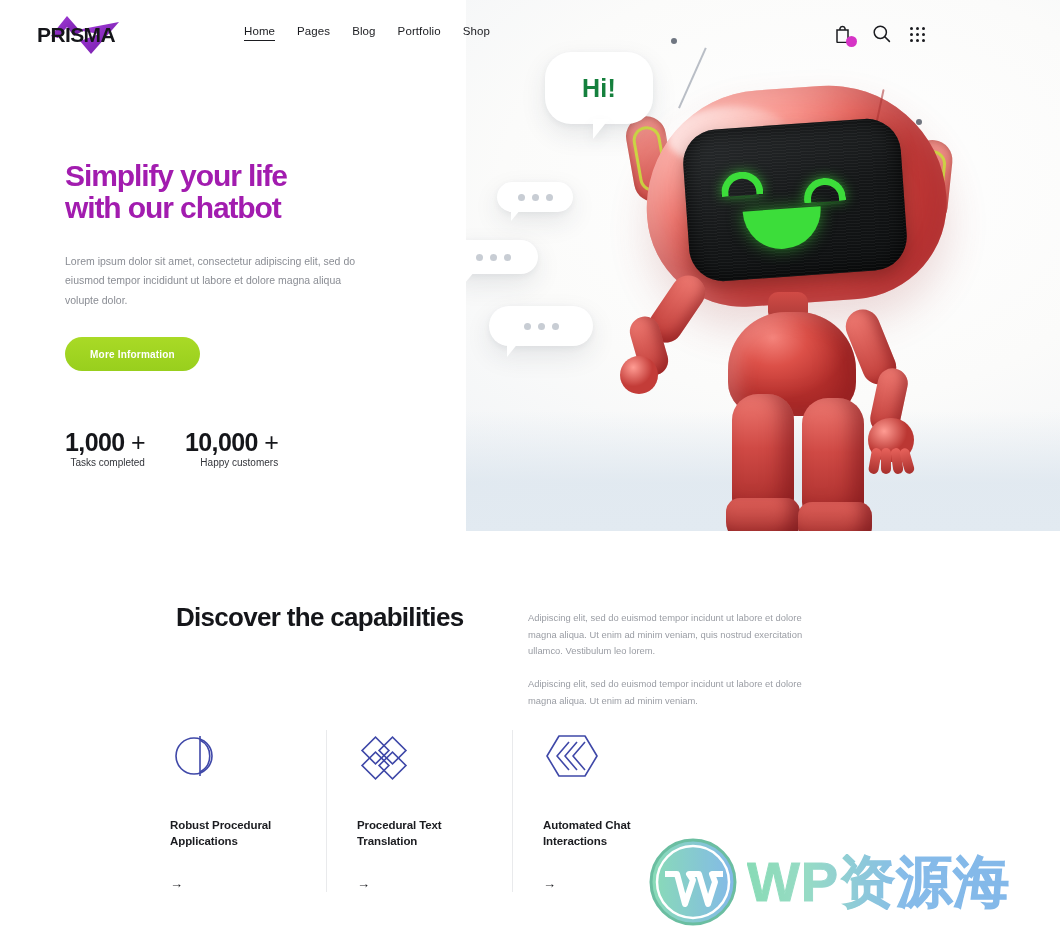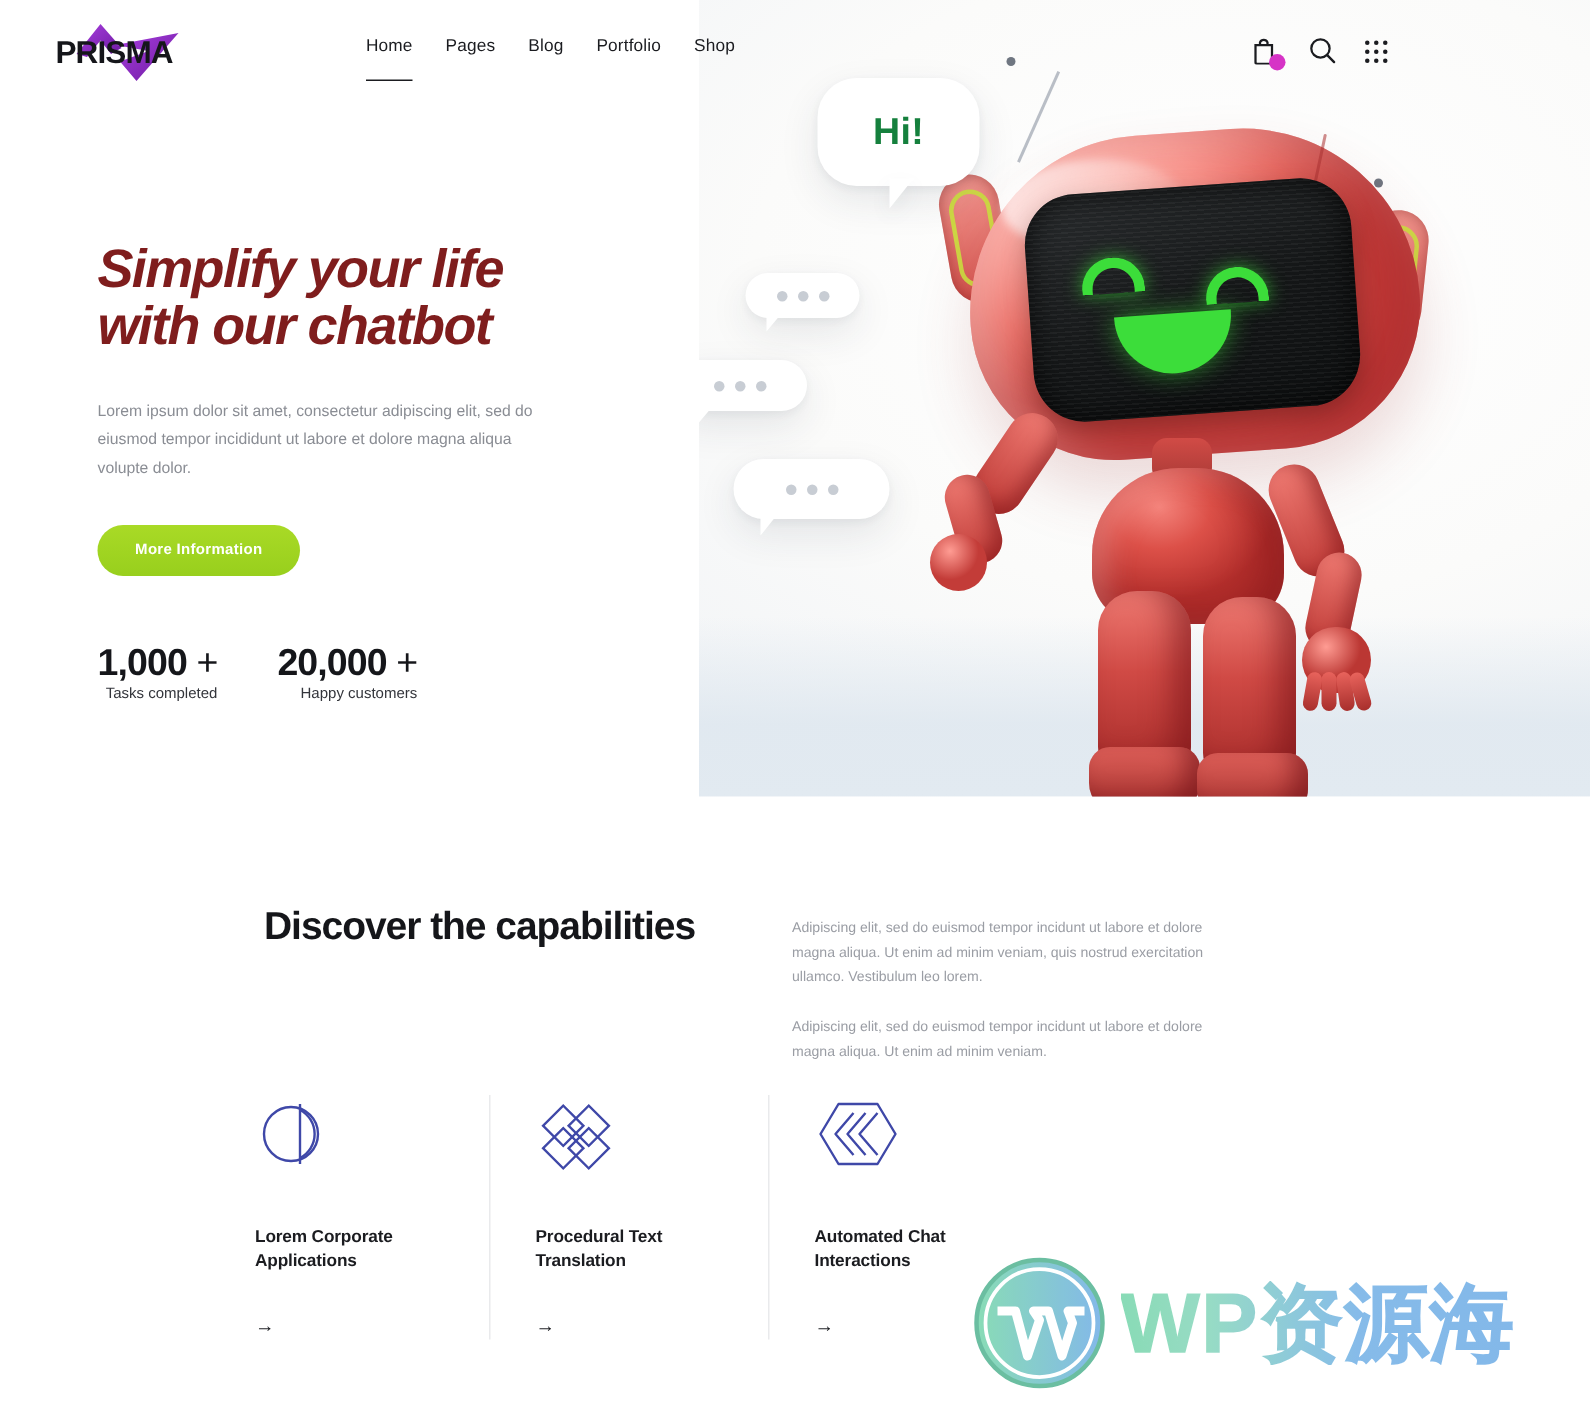--- a/index.html
+++ b/index.html
@@ -157,37 +157,37 @@
 
   
   header{ position:absolute; left:0; top:0; width:955px; height:68px; z-index:5; }
 
   .logo{ position:absolute; left:33px; top:10px; width:100px; height:48px; }
   .logo svg{ display:block; }
 
   nav.main-nav{ position:absolute; left:244px; top:25px; display:flex; gap:22px; align-items:flex-start; }
   nav.main-nav a{
     font-size:11.5px; color:#1b1c20; text-decoration:none; font-weight:500; letter-spacing:.1px;
-    padding-bottom:16px; display:inline-block;
+    padding-bottom:3px; display:inline-block;
   }
   nav.main-nav a.active{ border-bottom:1.6px solid #1b1c20; }
 
   .header-icons{ position:absolute; right:30px; top:24px; display:flex; gap:19px; align-items:center; }
   .hicon{ position:relative; width:19px; height:20px; display:block; }
   .badge{
     position:absolute; right:-4px; bottom:-3px; width:11px; height:11px; border-radius:50%;
     background:#d634c6; color:#fff; font-size:7px; line-height:11px; text-align:center; font-weight:700;
   }
   .grid-icon{ display:grid; grid-template-columns:repeat(3,3px); grid-auto-rows:3px; gap:3px; }
   .grid-icon i{ display:block; width:3px; height:3px; border-radius:50%; background:#1b1c20; }
 
   
   .hero-left{ position:absolute; left:65px; top:160px; width:400px; }
   h1.hero-title{
-    font-size:36px; line-height:1.05; font-weight:700; letter-spacing:-1.1px; color:#7f1d1d;font-style:italic;
+    font-size:30px; line-height:1.05; font-weight:700; letter-spacing:-1.1px; color:#a21caf;
   }
   p.hero-sub{
     margin-top:29px; font-size:10.5px; line-height:1.85; color:#8a8d94; max-width:300px;
   }
   .btn-primary{
     margin-top:27px; display:inline-flex; align-items:center; justify-content:center;
     width:135px; height:34px; border-radius:18px; border:none; cursor:pointer;
     background:linear-gradient(180deg,#a9da26,#98cf1d);
     color:#fff; font-size:10px; font-weight:600; letter-spacing:.2px;
     font-family:"Liberation Sans", sans-serif;
@@ -373,21 +373,21 @@
 <div class="stats">
   <div class="stat">
     <div class="num">
       <span>1,000</span>
       <span class="plus">+</span>
     </div>
     <div class="lbl">Tasks completed</div>
   </div>
   <div class="stat">
     <div class="num">
-      <span>20,000</span>
+      <span>10,000</span>
       <span class="plus">+</span>
     </div>
     <div class="lbl">Happy customers</div>
   </div>
 </div>
 
 <section class="cap">
   <h2 class="cap-title">
     <span>Discover the capabilities</span><br>
   </h2>
@@ -401,21 +401,21 @@
 
   <div class="feature">
     <div class="ficon">
       <svg width="56" height="56" viewBox="0 0 56 56">
         <circle cx="24" cy="26" r="18" fill="none" stroke="#3f48a8" stroke-width="1.6"></circle>
         <path d="M30 10 a18 18 0 0 1 0 32" fill="none" stroke="#3f48a8" stroke-width="1.6"></path>
         <line x1="30" y1="6" x2="30" y2="46" stroke="#3f48a8" stroke-width="1.6"></line>
       </svg>
     </div>
     <h3>
-      <span>Lorem Corporate</span><br>
+      <span>Robust Procedural</span><br>
       <span>Applications</span>
     </h3>
     <span class="arrow">→</span>
   </div>
 
   <div class="feature">
     <div class="ficon">
       <svg width="56" height="56" viewBox="0 0 56 56">
         <g fill="none" stroke="#3f48a8" stroke-width="1.6">
           <rect x="9" y="11" width="19" height="19" transform="rotate(45 18.5 20.5)"></rect>

